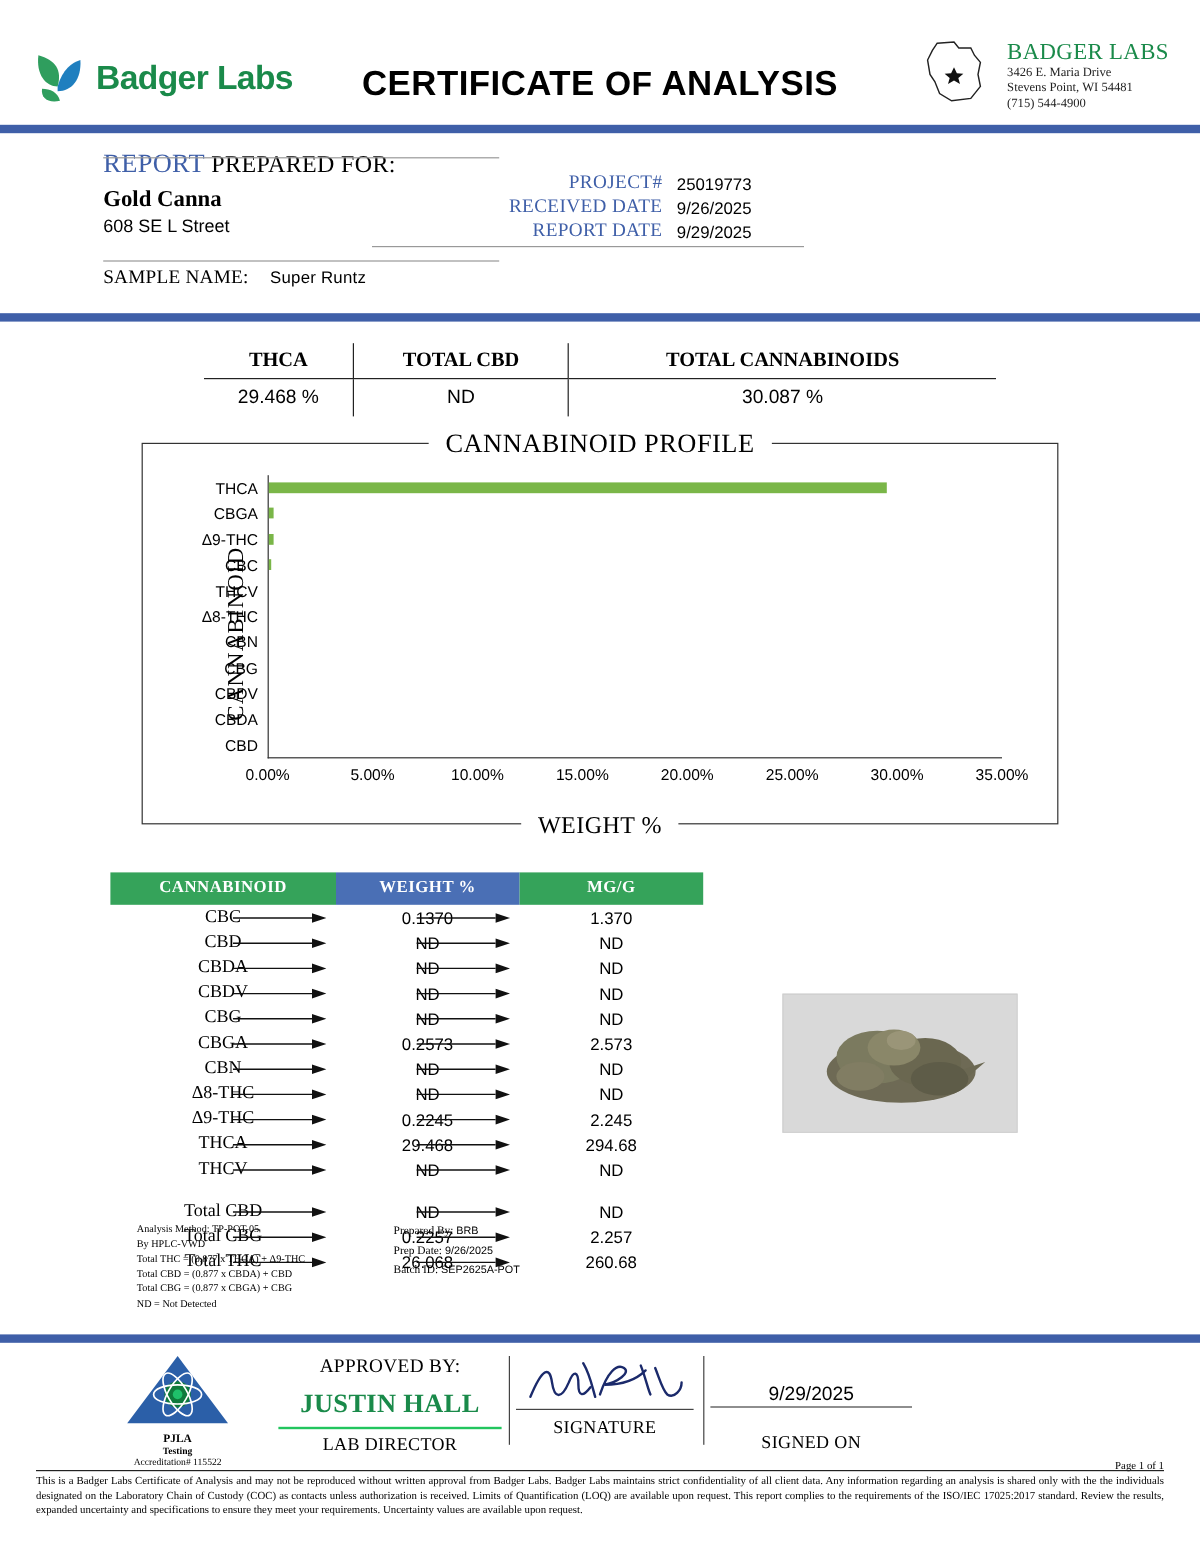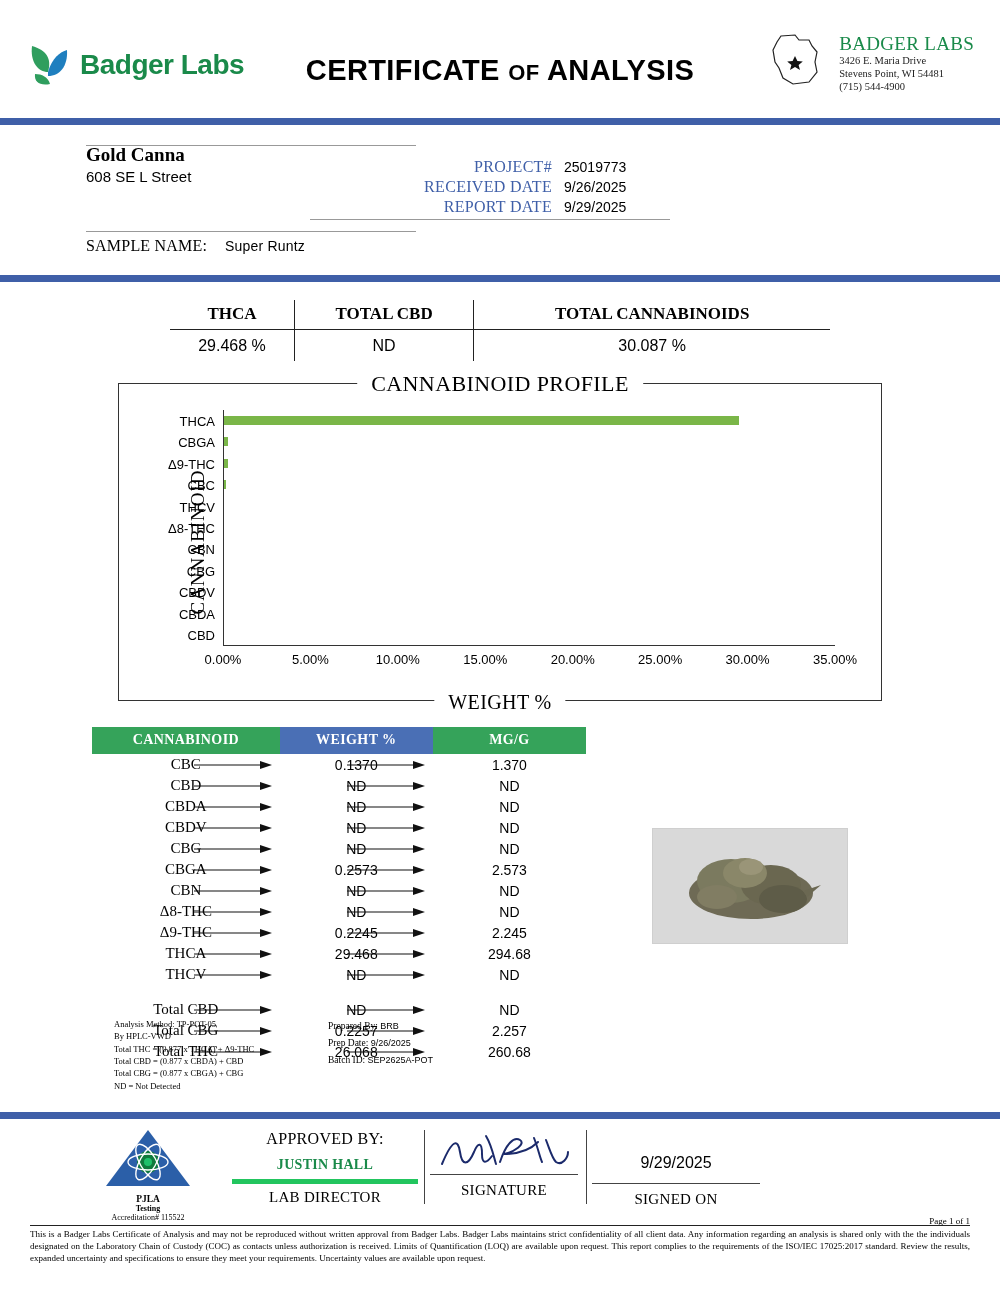--- a/index.html
+++ b/index.html
@@ -10,42 +10,42 @@
     font-family: "Liberation Serif", serif;
     color: #000;
     position: relative;
     overflow: hidden;
   }
   .page { position: relative; width: 1000px; height: 1294px; }
 
   
   .header {
     position: relative;
-    height: 118px;
+    height: 104px;
     padding: 0 24px;
   }
   .logo-wrap {
     position: absolute; left: 26px; top: 42px;
     display: flex; align-items: center; gap: 10px;
   }
   .logo-mark { width: 44px; height: 46px; }
   .logo-text {
     font-family: "Liberation Sans", sans-serif;
     font-weight: bold; font-size: 28px; letter-spacing: -0.5px;
     color: #1a8a4a;
   }
   .coa-title {
     position: absolute; left: 0; right: 0; top: 54px;
     text-align: center;
     font-family: "Liberation Sans", sans-serif;
     font-weight: bold;
     font-size: 29px;
     letter-spacing: 0.4px;
   }
-  .coa-title .small { font-size: 22px; margin-top: 32px; }
+  .coa-title .small { font-size: 28px; margin-top: 32px; }
   .lab-info {
     position: absolute; right: 26px; top: 32px;
     display: flex; align-items: flex-start; gap: 8px;
   }
   .wi-map { width: 66px; height: 56px; }
   .lab-addr { line-height: 1.22; }
   .lab-addr .name {
     font-family: "Liberation Serif", serif;
     font-size: 19px; color: #1a8a4a; font-weight: normal; letter-spacing: .3px;
   }
@@ -185,28 +185,28 @@
   .approve-bar { position: absolute; left: 0; right: 0; top: 1112px; }
   .approval { position: absolute; left: 0; right: 0; top: 1128px; height: 96px; }
   .pjla { position: absolute; left: 92px; top: 0; width: 112px; text-align: center; }
   .pjla .cap { font-size: 9.5px; font-weight: bold; margin-top: 2px; }
   .pjla .sub { font-size: 8px; font-weight: bold; }
   .pjla .acc { font-size: 8px; }
   .appr-col {
     position: absolute; left: 232px; top: 2px; width: 186px; text-align: center;
   }
   .appr-col .t1 { font-size: 16px; letter-spacing: .3px; }
-  .appr-col .t2 { font-size: 14px; color: #1a8a4a; font-weight: bold; letter-spacing: .3px; padding: 9px 0 6px 0; border-bottom: 5px solid #22c55e;}
+  .appr-col .t2 { font-size: 22px; color: #1a8a4a; font-weight: bold; letter-spacing: .3px; padding: 9px 0 6px 0; border-bottom: 2px solid #22c55e;}
   .appr-col .t3 { font-size: 15px; padding-top: 5px; letter-spacing: .3px;}
   .sig-col { position: absolute; left: 430px; top: 2px; width: 148px; text-align: center;}
   .sig-col .sig { height: 44px; }
   .sig-col .cap { font-size: 15px; padding-top: 7px; border-top: 1px solid #444; letter-spacing: .3px;}
   .date-col { position: absolute; left: 592px; top: 2px; width: 168px; text-align: center;}
   .date-col .d { font-size: 16px; padding-top: 24px; font-family: "Liberation Sans", sans-serif;}
-  .date-col .cap { font-size: 15px; padding-top: 7px; margin-top: 11px; border-top: 1px solid #444; letter-spacing: .3px;}
+  .date-col .cap { font-size: 15px; padding-top: 22px; margin-top: 0; border-top: 1px solid #444; letter-spacing: .3px;}
   .vline { position: absolute; top: 2px; height: 74px; width: 1px; background: #444; }
 
   .pagenum { position: absolute; right: 30px; top: 1216px; font-size: 9px; font-family: "Liberation Serif", serif;}
   .disclaimer {
     position: absolute; left: 30px; right: 30px; top: 1228px;
     font-size: 9px; line-height: 1.35; text-align: justify;
   }
   .bottom-rule { position: absolute; left: 30px; right: 30px; top: 1225px; border-top: 1px solid #222;}
 </style>
 </head>
@@ -244,20 +244,24 @@
         <div class="line">3426 E. Maria Drive</div>
         <div class="line">Stevens Point, WI 54481</div>
         <div class="line">(715) 544-4900</div>
       </span>
     </div>
   </div>
 
   <div class="bluebar"></div>
 
   <div class="report-block">
+    <div class="report-head">
+      <span class="rep">REPORT</span>
+      <span>PREPARED FOR:</span>
+    </div>
     <div class="rule-under-client"></div>
     <div class="client">
       <div class="name">Gold Canna</div>
       <div class="addr">608 SE L Street</div>
     </div>
 
     <div class="meta">
       <table>
         <tbody>
             <tr>

